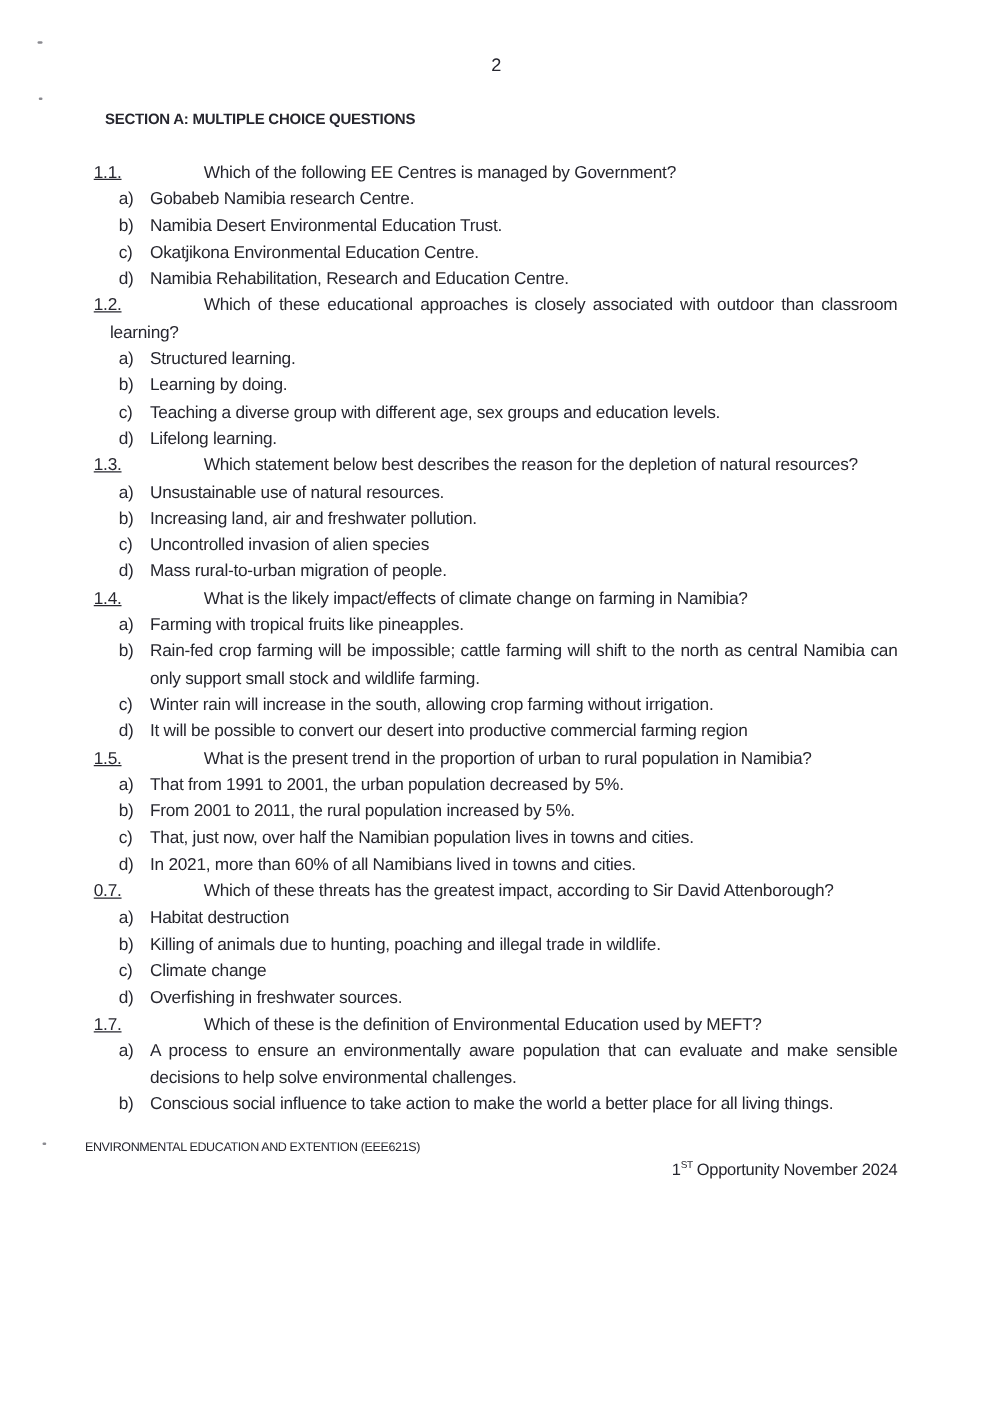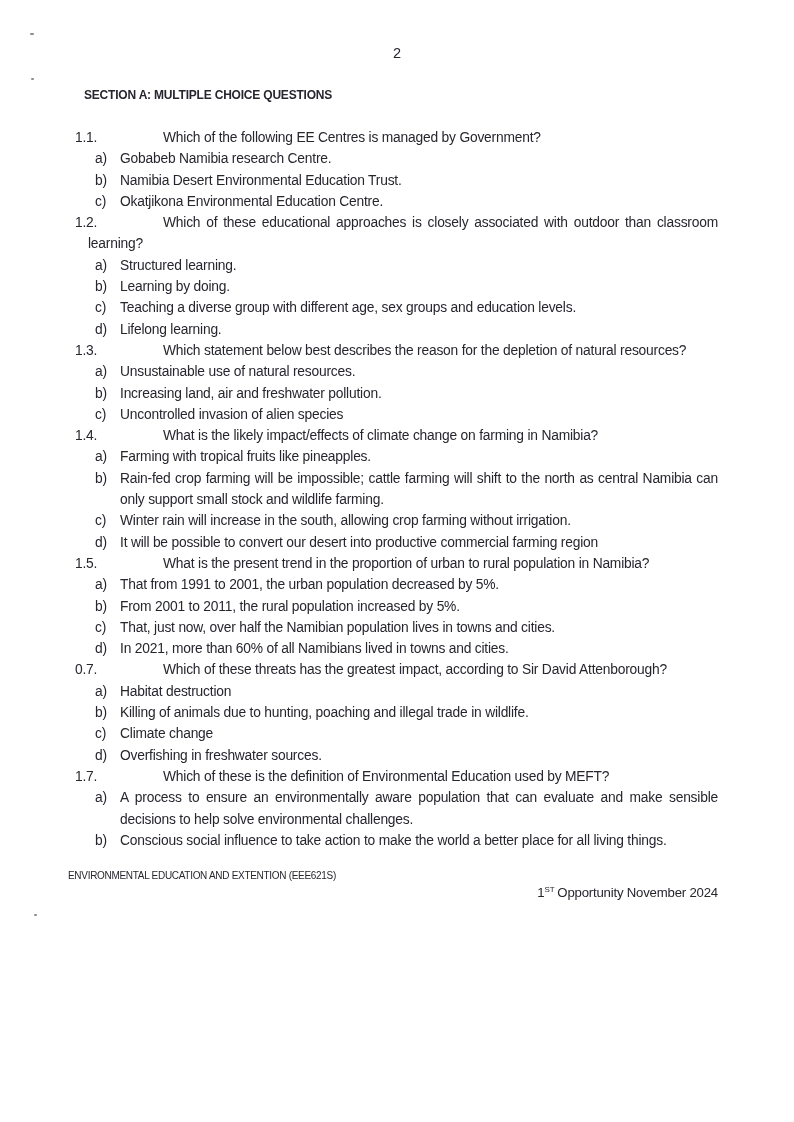--- a/index.html
+++ b/index.html
@@ -57,20 +57,21 @@
   .q-line {
     margin-left: 88px;
     margin-right: 76px;
     text-indent: -13px;
     text-align: justify;
   }
   .q-num {
     display: inline-block;
     width: 88px;
     text-indent: 0;
+    text-decoration: underline;
   }
   .opt-line {
     margin-left: 120px;
     margin-right: 76px;
     text-indent: -25px;
     text-align: justify;
   }
   .opt-letter {
     display: inline-block;
     width: 25px;
@@ -110,29 +111,31 @@
   <div class="page-number">2</div>
 
   <div class="section-heading">SECTION A: MULTIPLE CHOICE QUESTIONS</div>
 
 
   <div class="questions" id="questions">
       <div class="q-line"><span class="q-num">1.1.</span><span class="q-text">Which of the following EE Centres is managed by Government?</span></div>
       <div class="opt-line"><span class="opt-letter">a)</span><span class="opt-text">Gobabeb Namibia research Centre.</span></div>
       <div class="opt-line"><span class="opt-letter">b)</span><span class="opt-text">Namibia Desert Environmental Education Trust.</span></div>
       <div class="opt-line"><span class="opt-letter">c)</span><span class="opt-text">Okatjikona Environmental Education Centre.</span></div>
+      <div class="opt-line"><span class="opt-letter">d)</span><span class="opt-text">Namibia Rehabilitation, Research and Education Centre.</span></div>
       <div class="q-line"><span class="q-num">1.2.</span><span class="q-text">Which of these educational approaches is closely associated with outdoor than classroom learning?</span></div>
       <div class="opt-line"><span class="opt-letter">a)</span><span class="opt-text">Structured learning.</span></div>
       <div class="opt-line"><span class="opt-letter">b)</span><span class="opt-text">Learning by doing.</span></div>
       <div class="opt-line"><span class="opt-letter">c)</span><span class="opt-text">Teaching a diverse group with different age, sex groups and education levels.</span></div>
       <div class="opt-line"><span class="opt-letter">d)</span><span class="opt-text">Lifelong learning.</span></div>
       <div class="q-line"><span class="q-num">1.3.</span><span class="q-text">Which statement below best describes the reason for the depletion of natural resources?</span></div>
       <div class="opt-line"><span class="opt-letter">a)</span><span class="opt-text">Unsustainable use of natural resources.</span></div>
       <div class="opt-line"><span class="opt-letter">b)</span><span class="opt-text">Increasing land, air and freshwater pollution.</span></div>
       <div class="opt-line"><span class="opt-letter">c)</span><span class="opt-text">Uncontrolled invasion of alien species</span></div>
+      <div class="opt-line"><span class="opt-letter">d)</span><span class="opt-text">Mass rural-to-urban migration of people.</span></div>
       <div class="q-line"><span class="q-num">1.4.</span><span class="q-text">What is the likely impact/effects of climate change on farming in Namibia?</span></div>
       <div class="opt-line"><span class="opt-letter">a)</span><span class="opt-text">Farming with tropical fruits like pineapples.</span></div>
       <div class="opt-line"><span class="opt-letter">b)</span><span class="opt-text">Rain-fed crop farming will be impossible; cattle farming will shift to the north as central Namibia can only support small stock and wildlife farming.</span></div>
       <div class="opt-line"><span class="opt-letter">c)</span><span class="opt-text">Winter rain will increase in the south, allowing crop farming without irrigation.</span></div>
       <div class="opt-line"><span class="opt-letter">d)</span><span class="opt-text">It will be possible to convert our desert into productive commercial farming region</span></div>
       <div class="q-line"><span class="q-num">1.5.</span><span class="q-text">What is the present trend in the proportion of urban to rural population in Namibia?</span></div>
       <div class="opt-line"><span class="opt-letter">a)</span><span class="opt-text">That from 1991 to 2001, the urban population decreased by 5%.</span></div>
       <div class="opt-line"><span class="opt-letter">b)</span><span class="opt-text">From 2001 to 2011, the rural population increased by 5%.</span></div>
       <div class="opt-line"><span class="opt-letter">c)</span><span class="opt-text">That, just now, over half the Namibian population lives in towns and cities.</span></div>
       <div class="opt-line"><span class="opt-letter">d)</span><span class="opt-text">In 2021, more than 60% of all Namibians lived in towns and cities.</span></div>

